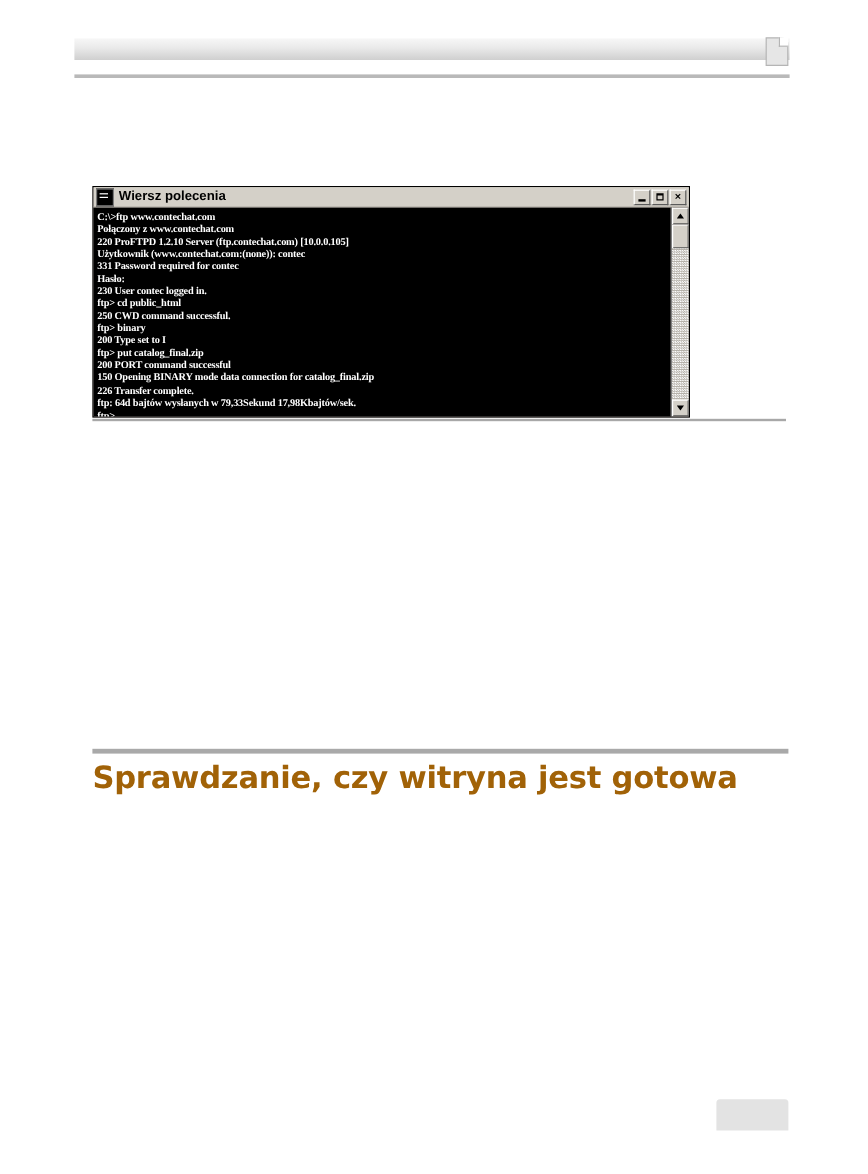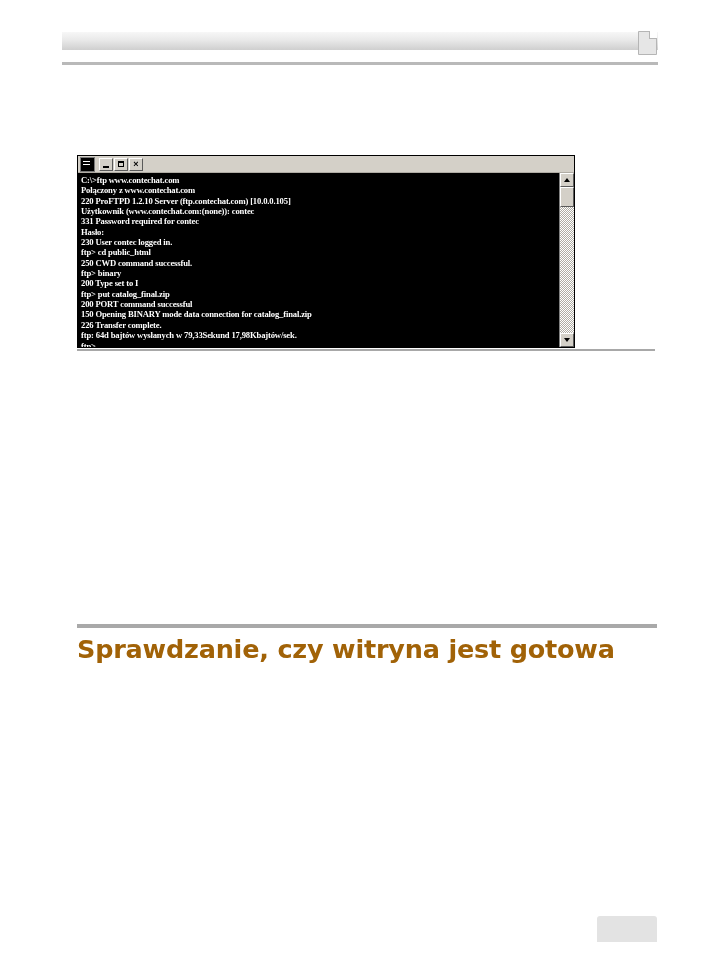--- a/index.html
+++ b/index.html
@@ -259,20 +259,21 @@
 <div class="page-header-rule"></div>
 <div class="corner-page-icon">
   <div class="fold"></div>
 </div>
 
 <div class="figure-wrap">
   <div class="console-window">
 
     <div class="title-bar">
       <div class="title-icon"></div>
+      <div class="title-text">Wiersz polecenia</div>
       <div class="title-buttons">
         <div class="tbtn min"></div>
         <div class="tbtn max"></div>
         <div class="tbtn close">×</div>
       </div>
     </div>
 
     <div class="console-body">
       <div class="console-text">C:\&gt;ftp www.contechat.com
 Połączony z www.contechat.com

